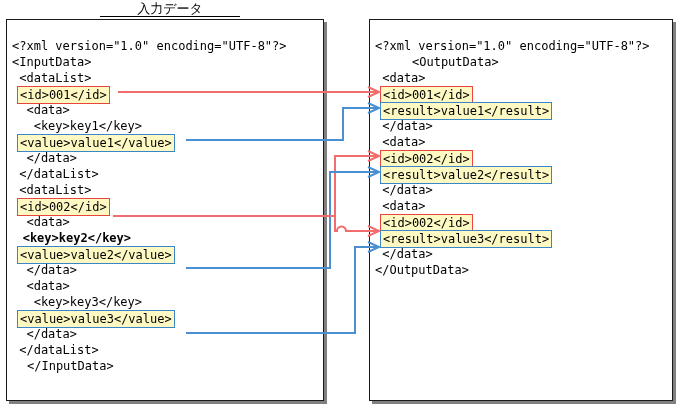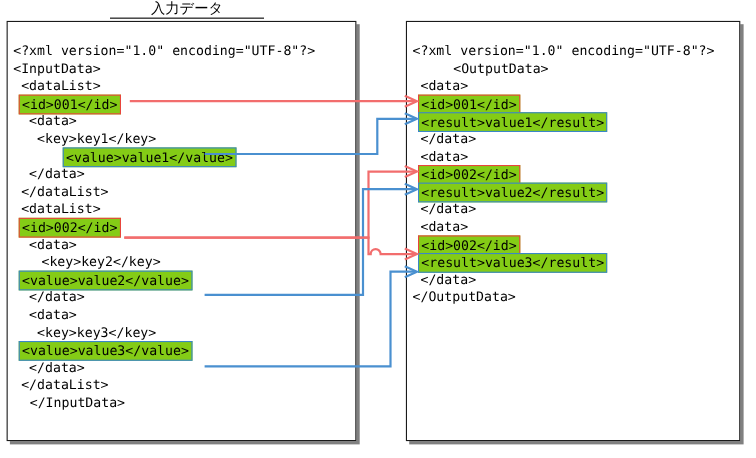--- a/index.html
+++ b/index.html
@@ -45,21 +45,21 @@
   }
   .codebox{
     position:absolute;
     white-space:pre;
     font-family:"DejaVu Sans Mono","Liberation Mono",monospace;
     font-size:12px;
     line-height:16px;
     color:#000;
     box-sizing:border-box;
     border:1px solid #e8453c;
-    background:#84cc16;
+    background:#fef9c3;
     padding:0 2px;
   }
   .codebox.blue{border-color:#3a86c8;text-align:center;}
 
   
   #connectors{position:absolute;left:0;top:0;width:687px;height:416px;
               pointer-events:none;}
 </style>
 </head>
 <body>
@@ -73,27 +73,27 @@
 
   <div class="panel" id="panel-right"></div>
 
   <div id="input-code-layer">
       <div class="code" style="left: 12px; top: 38px;">&lt;?xml version="1.0" encoding="UTF-8"?&gt;</div>
       <div class="code" style="left: 12px; top: 54px; text-align: right;">&lt;InputData&gt;</div>
       <div class="code" style="left: 12px; top: 70px;"> &lt;dataList&gt;</div>
       <div class="codebox" style="left: 17px; top: 86px;">&lt;id&gt;001&lt;/id&gt;</div>
       <div class="code" style="left: 12px; top: 102px;">  &lt;data&gt;</div>
       <div class="code" style="left: 12px; top: 118px;">   &lt;key&gt;key1&lt;/key&gt;</div>
-      <div class="codebox blue" style="left: 17px; top: 134px; margin-left: 40px;">&lt;value&gt;value1&lt;/value&gt;</div>
+      <div class="codebox blue" style="left: 17px; top: 134px;">&lt;value&gt;value1&lt;/value&gt;</div>
       <div class="code" style="left: 12px; top: 150px;">  &lt;/data&gt;</div>
       <div class="code" style="left: 12px; top: 166px;"> &lt;/dataList&gt;</div>
       <div class="code" style="left: 12px; top: 182px;"> &lt;dataList&gt;</div>
       <div class="codebox" style="left: 17px; top: 198px;">&lt;id&gt;002&lt;/id&gt;</div>
       <div class="code" style="left: 12px; top: 214px;">  &lt;data&gt;</div>
-      <div class="code" style="left: 16px; top: 230px;">   &lt;key&gt;key2&lt;/key&gt;</div>
+      <div class="code" style="left: 1px; top: 230px; font-weight: bold;">   &lt;key&gt;key2&lt;/key&gt;</div>
       <div class="codebox blue" style="left: 17px; top: 246px;">&lt;value&gt;value2&lt;/value&gt;</div>
       <div class="code" style="left: 12px; top: 262px;">  &lt;/data&gt;</div>
       <div class="code" style="left: 12px; top: 278px;">  &lt;data&gt;</div>
       <div class="code" style="left: 12px; top: 294px;">   &lt;key&gt;key3&lt;/key&gt;</div>
       <div class="codebox blue" style="left: 17px; top: 310px;">&lt;value&gt;value3&lt;/value&gt;</div>
       <div class="code" style="left: 12px; top: 326px;">  &lt;/data&gt;</div>
       <div class="code" style="left: 12px; top: 342px;"> &lt;/dataList&gt;</div>
       <div class="code" style="left: 27px; top: 358px;">&lt;/InputData&gt;</div>
     </div>
   <div id="output-code-layer">

